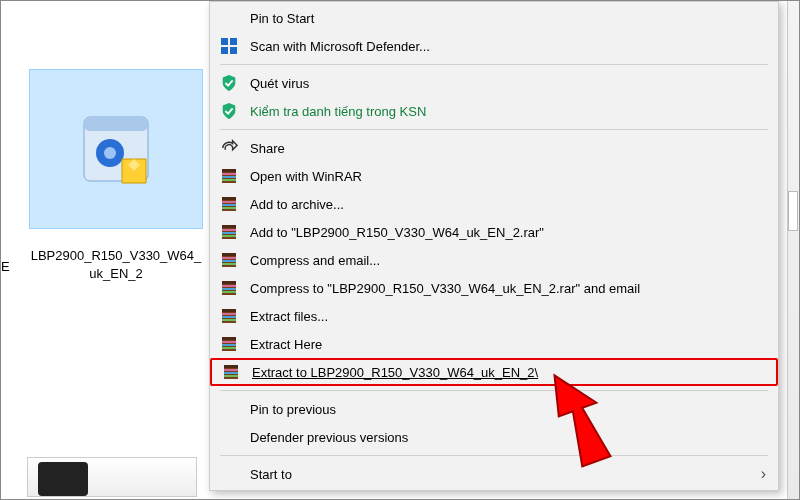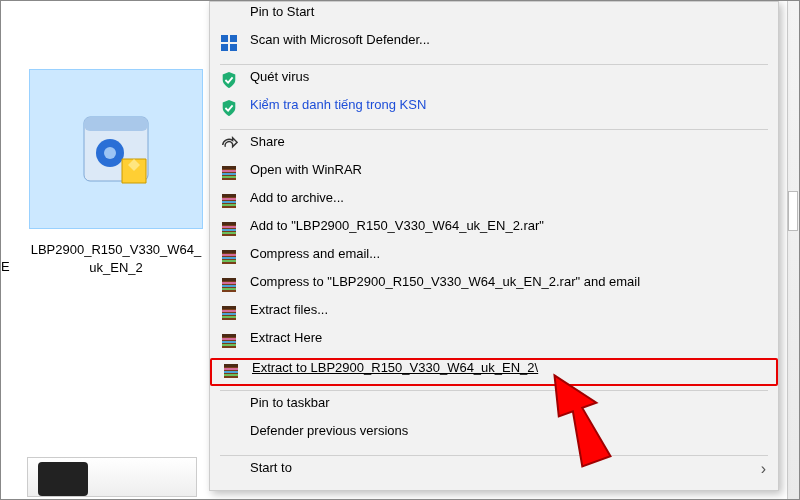--- a/index.html
+++ b/index.html
@@ -34,21 +34,21 @@
     align-items: center;
     justify-content: center;
     margin: 0 auto;
   }
   .file-icon-inner {
     width: 80px;
     height: 80px;
     position: relative;
   }
   .file-label {
-    margin-top: 12px;
+    margin-top: 18px;
     color: #000;
     line-height: 1.35;
     word-break: break-all;
     padding: 0 2px;
   }
   .letter-e {
     position: absolute;
     left: 0px;
     top: 258px;
     font-size: 13px;
@@ -77,20 +77,21 @@
     left: 208px;
     top: 0;
     width: 570px;
     background: #f2f2f2;
     border: 1px solid #ccc;
     box-shadow: 3px 3px 8px rgba(0,0,0,0.25);
     padding: 2px 0;
   }
   .menu-item {
     display: flex;
+    align-items: center;
     height: 28px;
     padding: 0 12px 0 8px;
     color: #000;
     position: relative;
   }
   .menu-item .mi-icon {
     width: 22px;
     height: 22px;
     margin-right: 10px;
     flex-shrink: 0;
@@ -105,21 +106,21 @@
   }
   .menu-item .chev {
     font-size: 16px;
     color: #555;
   }
   .menu-sep {
     height: 1px;
     background: #d0d0d0;
     margin: 4px 10px;
   }
-  .disabled { color: #1d4ed8; }
+  .disabled { color: #15803d; }
   .highlight-box {
     border: 2px solid #e80000;
     border-radius: 2px;
     text-decoration: underline;
   }
   .red-arrow {
     position: absolute;
     left: 540px;
     top: 368px;
     width: 80px;
@@ -302,21 +303,21 @@
             <rect x="3" y="7" width="14" height="2" fill="#d36b9a"></rect>
             <rect x="3" y="10" width="14" height="2" fill="#4aa3d8"></rect>
             <rect x="3" y="13" width="14" height="2" fill="#6bbf5b"></rect>
           </svg>
         </span>
         <span class="mi-text">Extract to LBP2900_R150_V330_W64_uk_EN_2\</span>
       </div>
       <div class="menu-sep"></div>
       <div class="menu-item">
         <span class="mi-icon"></span>
-        <span class="mi-text">Pin to taskbar</span>
+        <span class="mi-text">Pin to previous</span>
       </div>
       <div class="menu-item">
         <span class="mi-icon"></span>
         <span class="mi-text">Defender previous versions</span>
       </div>
       <div class="menu-sep"></div>
       <div class="menu-item">
         <span class="mi-icon"></span>
         <span class="mi-text">Start to</span>
         <span class="chev">›</span>

